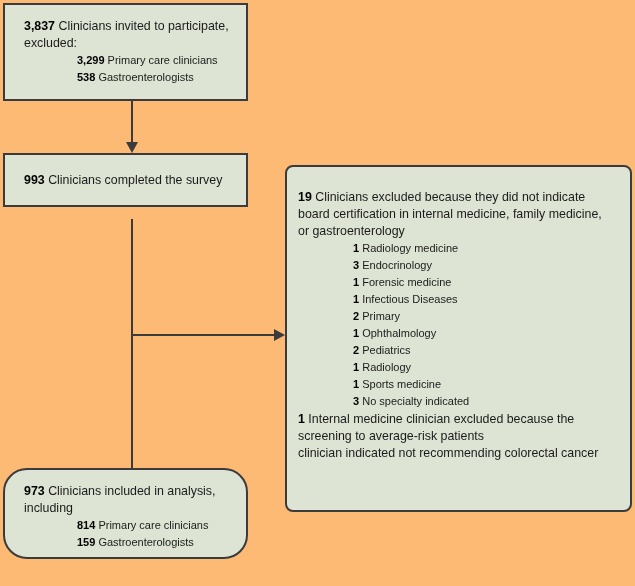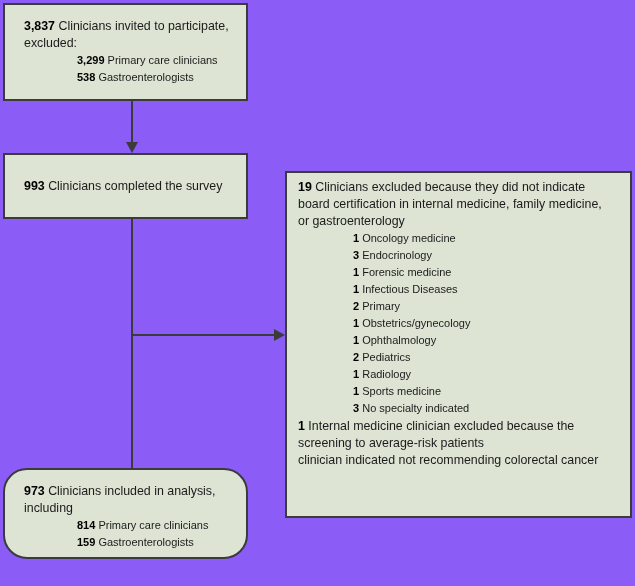--- a/index.html
+++ b/index.html
@@ -9,21 +9,21 @@
     background: #ffffff;
   }
   body {
     font-family: "Liberation Sans", sans-serif;
     -webkit-font-smoothing: antialiased;
   }
   #flowchart {
     position: relative;
     width: 635px;
     height: 586px;
-    background: #8b5cf6;
+    background: #fdba74;
     overflow: hidden;
   }
   .node-box {
     position: absolute;
     background: #dde4d4;
     border: 2px solid #3b3b3b;
     box-sizing: border-box;
   }
   .box-text {
     font-size: 12.4px;
@@ -46,32 +46,33 @@
     top: 3px;
     width: 245px;
     height: 98px;
     padding: 13px 8px 0 19px;
   }
   
   #box-completed {
     left: 3px;
     top: 153px;
     width: 245px;
-    height: 66px;
+    height: 54px;
     padding: 0 8px 0 19px;
     display: flex;
     align-items: center;
   }
   
   #box-excluded {
     left: 285px;
-    top: 171px;
+    top: 165px;
     width: 347px;
     height: 347px;
-    padding: 6px 6px 0 11px;
+    padding: 22px 6px 0 11px;
+    border-radius: 8px;
   }
   
   #box-included {
     left: 3px;
     top: 468px;
     width: 245px;
     height: 91px;
     padding: 13px 8px 0 19px;
     border-radius: 24px;
   }
@@ -168,41 +169,37 @@
     <div class="lead">
       <span class="num">19</span>
       <span>Clinicians excluded because they did not indicate</span>
     </div>
     <div class="lead">board certification in internal medicine, family medicine,</div>
     <div class="lead">or gastroenterology</div>
 
     <ul class="indent-list" id="excluded-specialties">
       <li>
         <span class="num">1</span>
-        <span>Oncology medicine</span>
+        <span>Radiology medicine</span>
       </li>
       <li>
         <span class="num">3</span>
         <span>Endocrinology</span>
       </li>
       <li>
         <span class="num">1</span>
         <span>Forensic medicine</span>
       </li>
       <li>
         <span class="num">1</span>
         <span>Infectious Diseases</span>
       </li>
       <li>
         <span class="num">2</span>
         <span>Primary</span>
-      </li>
-      <li>
-        <span class="num">1</span>
-        <span>Obstetrics/gynecology</span>
       </li>
       <li>
         <span class="num">1</span>
         <span>Ophthalmology</span>
       </li>
       <li>
         <span class="num">2</span>
         <span>Pediatrics</span>
       </li>
       <li>

